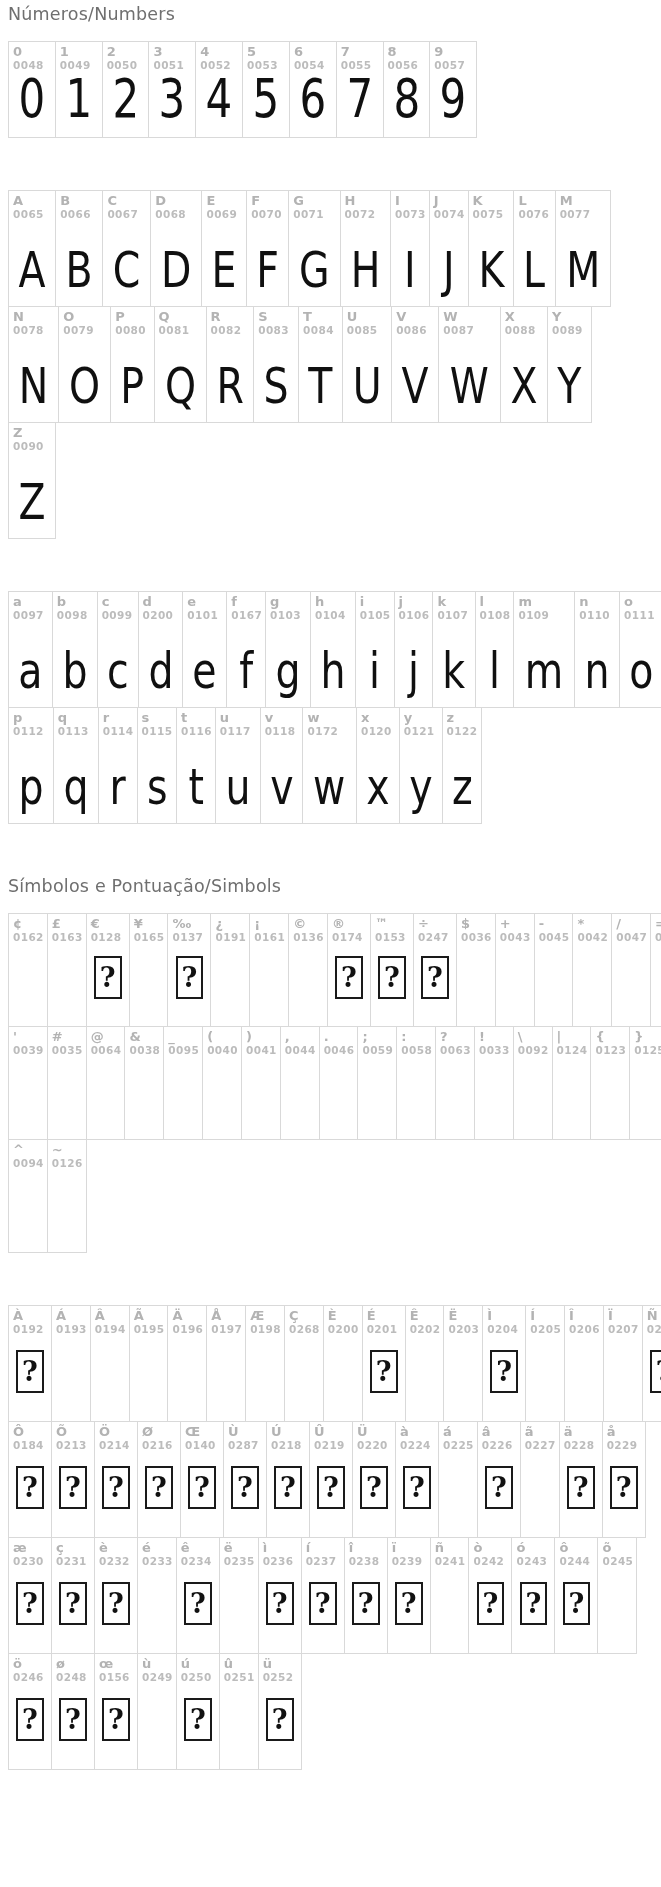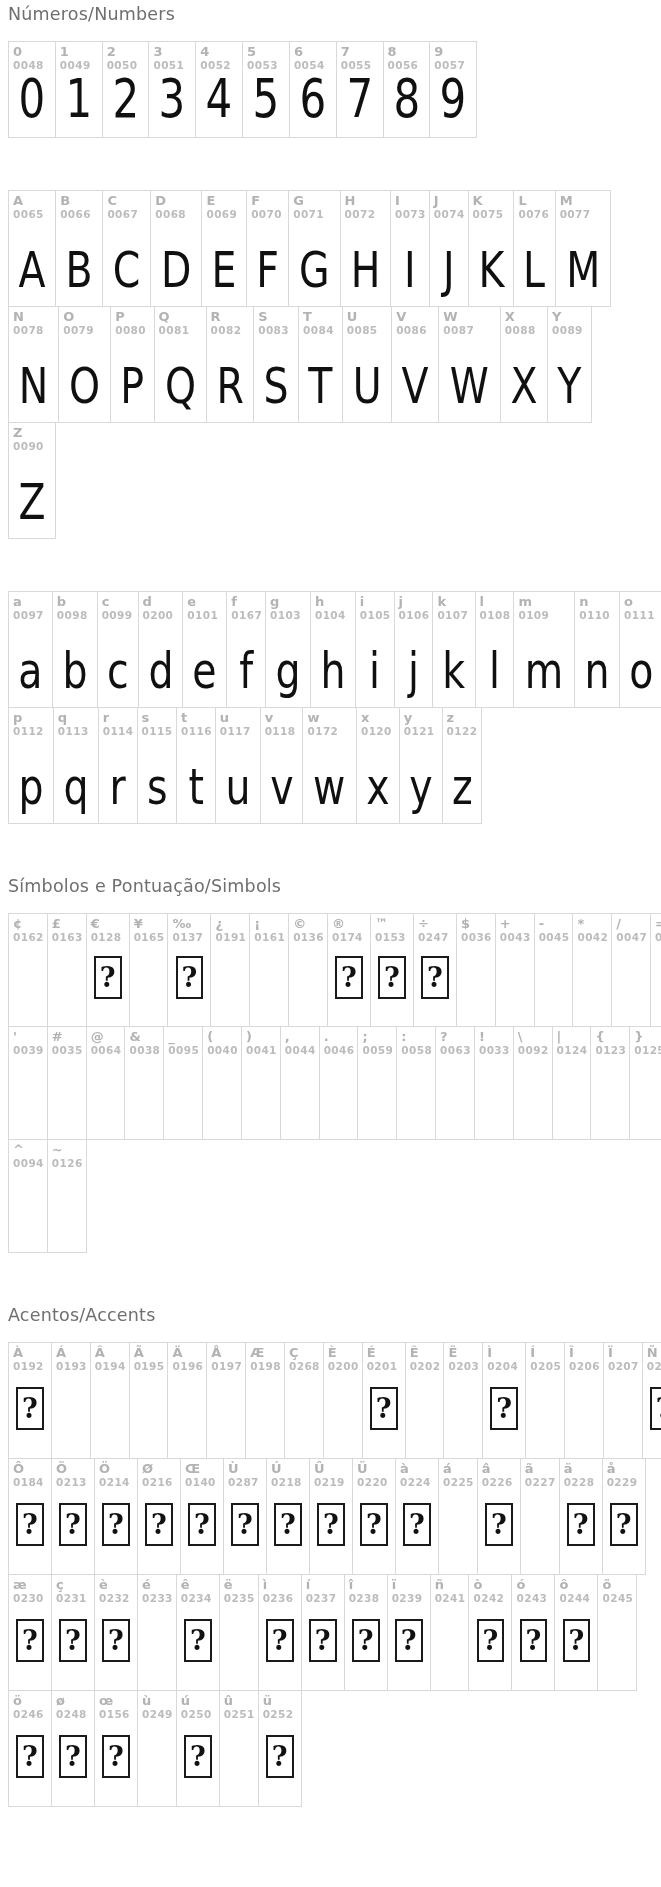--- a/index.html
+++ b/index.html
@@ -933,21 +933,20 @@
             <div class="cell-head">
               <span class="char">~</span>
               <span class="code">0126</span>
             </div>
             <div class="glyph-area"></div>
           </div>
         </div>
       </div>
     </section>
     <section class="section section-accents">
-      <h2 class="section-title">Acentos/Accents</h2>
       <div class="rows">
         <div class="row">
           <div class="cell missing">
             <div class="cell-head">
               <span class="char">À</span>
               <span class="code">0192</span>
             </div>
             <div class="glyph-area center">
               <span class="notdef-box">?</span>
             </div>

